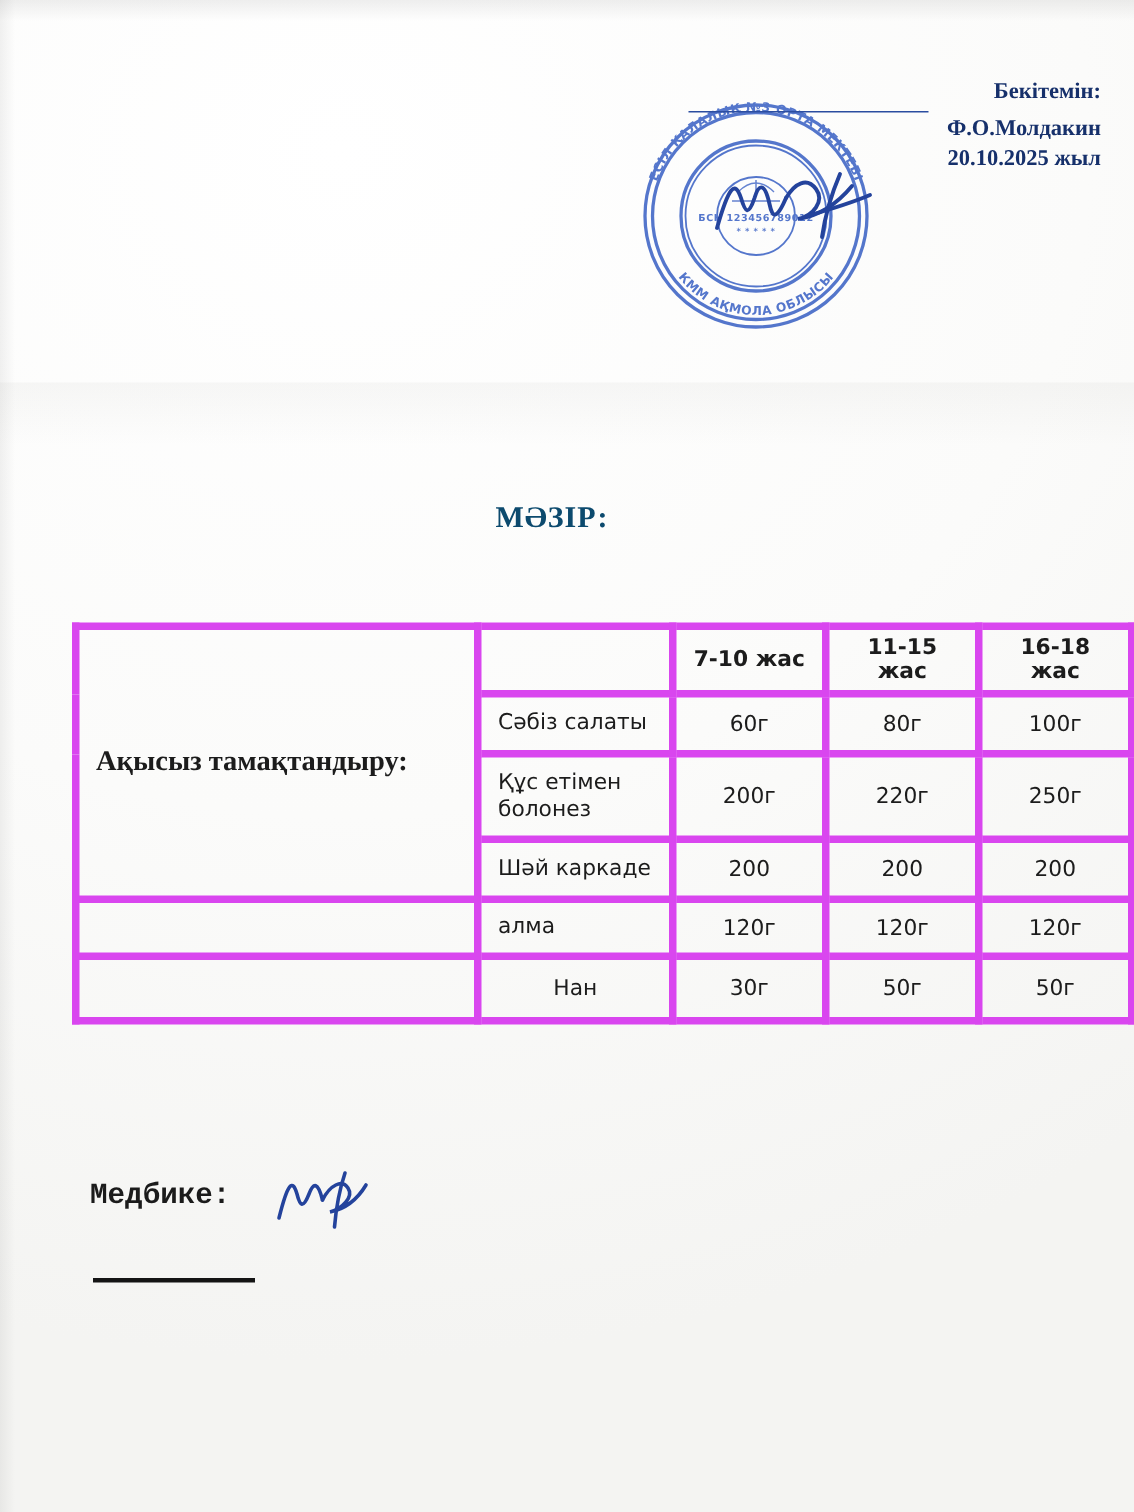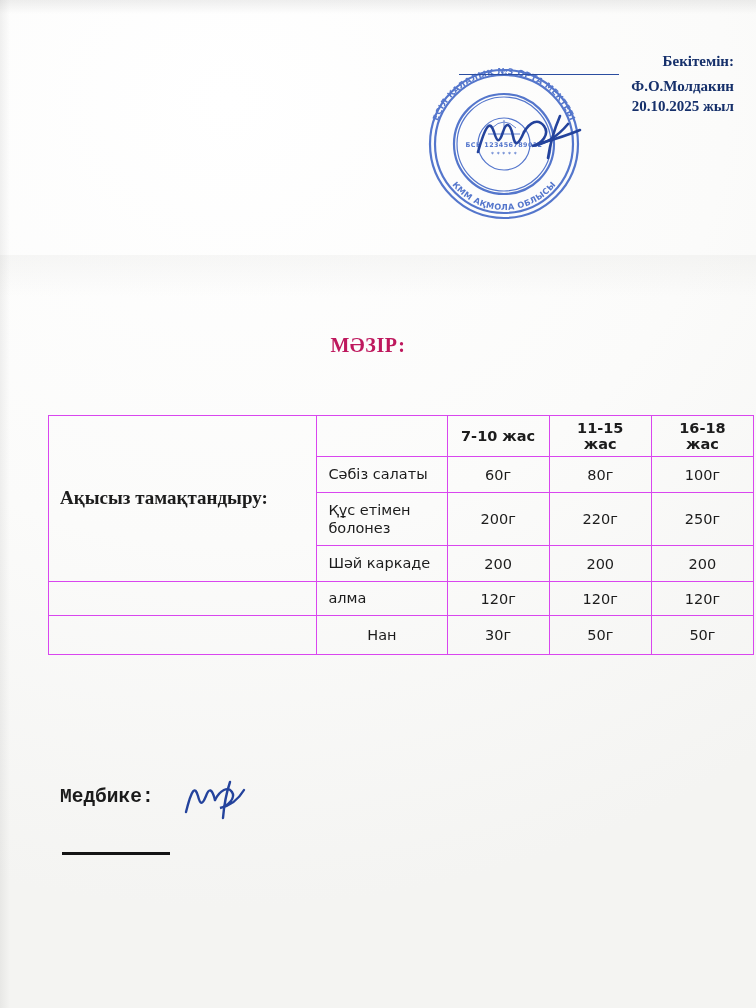--- a/index.html
+++ b/index.html
@@ -85,21 +85,21 @@
 
   
   .title {
     position: absolute;
     left: 0; right: 0;
     top: 334px;
     text-align: center;
     font-size: 20px;
     font-weight: bold;
     letter-spacing: 0.6px;
-    color: #be185d;
+    color: #0c4a6e;
     z-index: 4;
   }
   .title span { margin-left: -20px; }
 
   
   .menu-table-wrap {
     position: absolute;
     left: 48px;
     top: 415px;
     width: 706px;
@@ -107,21 +107,21 @@
   }
   table.menu {
     border-collapse: collapse;
     table-layout: fixed;
     width: 706px;
     font-family: "DejaVu Sans", sans-serif;
     font-size: 14.5px;
     color: #1c1c1c;
   }
   table.menu td {
-    border: 1px solid #d946ef;
+    border: 5px solid #d946ef;
     padding: 4px 11px;
     vertical-align: middle;
     background: transparent;
   }
   col.c-label { width: 268px; }
   col.c-dish  { width: 130px; }
   col.c-age   { width: 102px; }
 
   td.label-cell {
     font-family: "Liberation Serif", serif;

